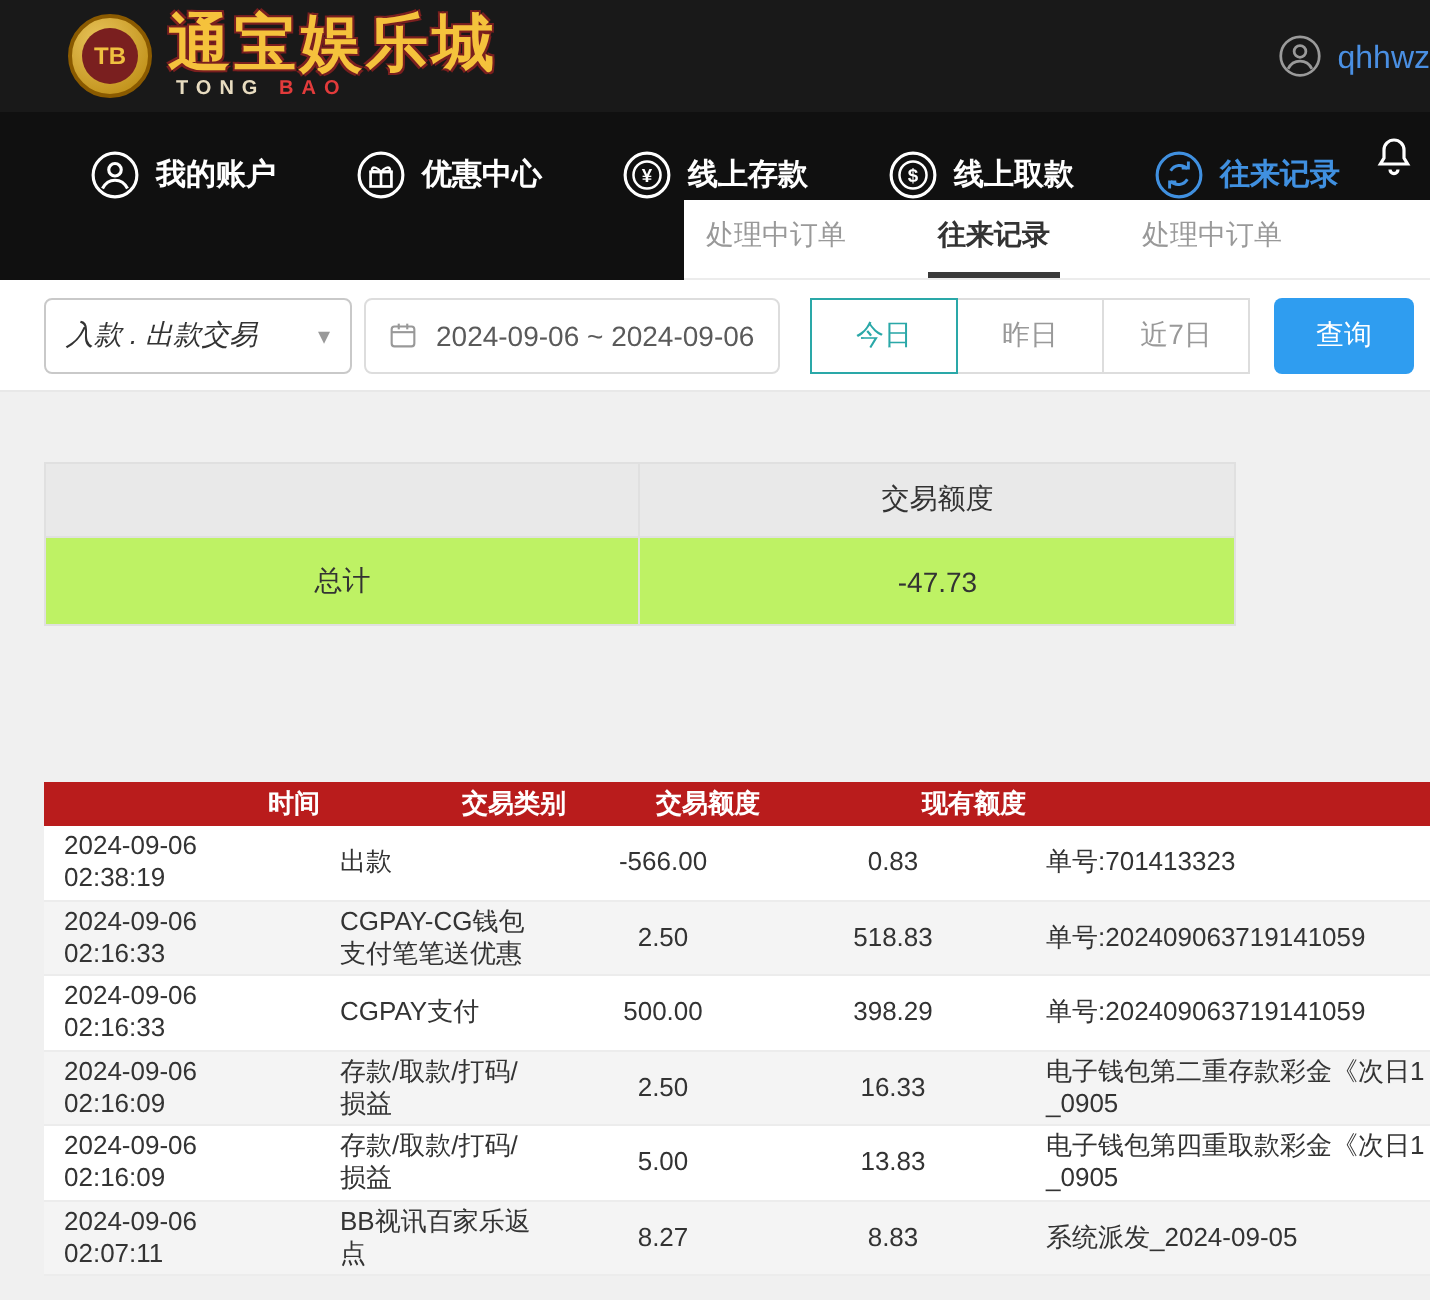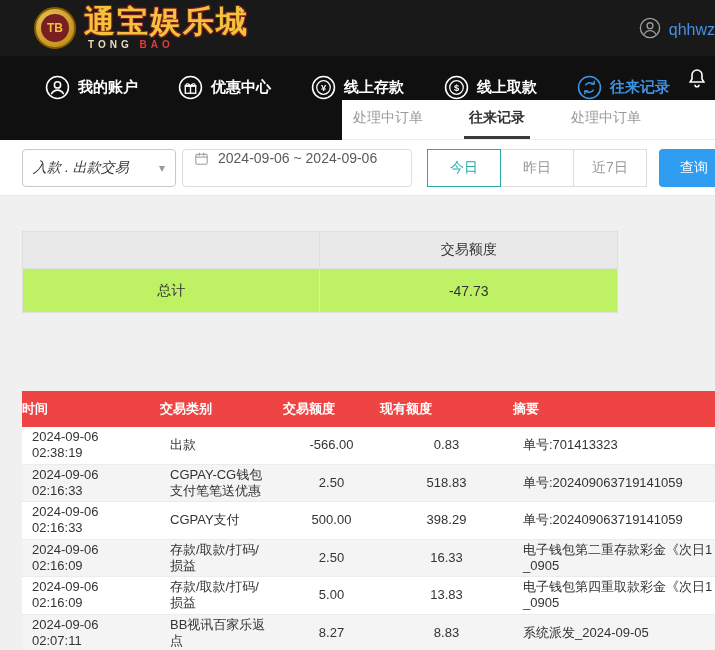--- a/index.html
+++ b/index.html
@@ -32,37 +32,37 @@
   .tabstrip { height:40px; display:flex; background:#fff; border-bottom:1px solid #ececec; }
   .tab-dark { width:342px; height:40px; background:#101010; flex:none; }
   .tabs { display:flex; align-items:stretch; gap:36px; padding-left:6px; }
   .tab { display:flex; align-items:center; font-size:14px; color:#999; cursor:pointer; padding:0 5px; border-bottom:3px solid transparent; }
   .tab.active { color:#333; font-weight:bold; border-bottom-color:#3a3a3a; }
 
   
   .filterbar { height:56px; background:#fff; display:flex; align-items:center; padding-left:22px; border-bottom:1px solid #e8e8e8; }
   .select-box { width:154px; height:38px; border:1px solid #c9c9c9; border-radius:4px; display:flex; align-items:center; justify-content:space-between; padding:0 10px; font-size:14px; color:#333; cursor:pointer; background:#fff; flex:none;font-style:italic; }
   .select-box .caret { color:#999; font-size:12px; }
-  .date-box { width:230px; height:38px; border:1px solid #ddd; border-radius:4px; display:flex; align-items:flex-start; gap:8px; padding:0 10px; margin-left:6px; font-size:14px; color:#5a5a5a; cursor:pointer; background:#fff; flex:none; }
+  .date-box { width:208px; height:38px; border:1px solid #ddd; border-radius:4px; display:flex; align-items:center; gap:8px; padding:0 10px; margin-left:6px; font-size:14px; color:#5a5a5a; cursor:pointer; background:#fff; flex:none; }
   .date-box svg { width:17px; height:17px; flex:none; }
   .range-group { display:flex; margin-left:15px; }
   .range-btn { width:74px; height:38px; background:#fff; border:1px solid #ddd; font-size:14px; color:#999; cursor:pointer; font-family:Liberation Sans, sans-serif; }
   .range-btn + .range-btn { margin-left:-1px; }
   .range-btn.active { border-color:#2aa8a8; color:#2aa8a8; position:relative; z-index:1; }
   .search-btn { margin-left:12px; width:70px; height:38px; background:#2f9df0; color:#fff; border:none; border-radius:4px; font-size:14px; cursor:pointer; flex:none; font-family:inherit; }
 
   
   .content { background:#f0f0f0; height:454px; padding-top:35px; }
 
   .summary-table { margin-left:22px; width:596px; border-collapse:collapse; background:#fff; font-size:14px; color:#333; }
   .summary-table th { background:#e9e9e9; height:37px; font-weight:normal; border:1px solid #e0e0e0; width:298px; }
   .summary-table td { height:44px; border:1px solid #e0e0e0; text-align:center; background:#bef264; }
 
   .data-table { margin:78px 0 0 22px; width:760px; border-collapse:collapse; table-layout:fixed; font-size:13px; color:#333; background:#fff; }
-  .data-table th { background:#ef4444; color:#fff; height:36px; font-size:13px; font-weight:bold; text-align:left; }
+  .data-table th { background:#b91c1c; color:#fff; height:22px; font-size:13px; font-weight:bold; text-align:right; }
   .data-table td { height:37px; padding:2px 10px; border-bottom:1px solid #ececec; vertical-align:middle; white-space:pre-line; line-height:1.25; }
   .data-table tbody tr:nth-child(even) td { background:#f4f4f4; }
   .data-table td:nth-child(3), .data-table td:nth-child(4) { text-align:center; }
 </style>
 </head>
 <body>
 
 <div class="screen">
 
   <header class="topbar">

